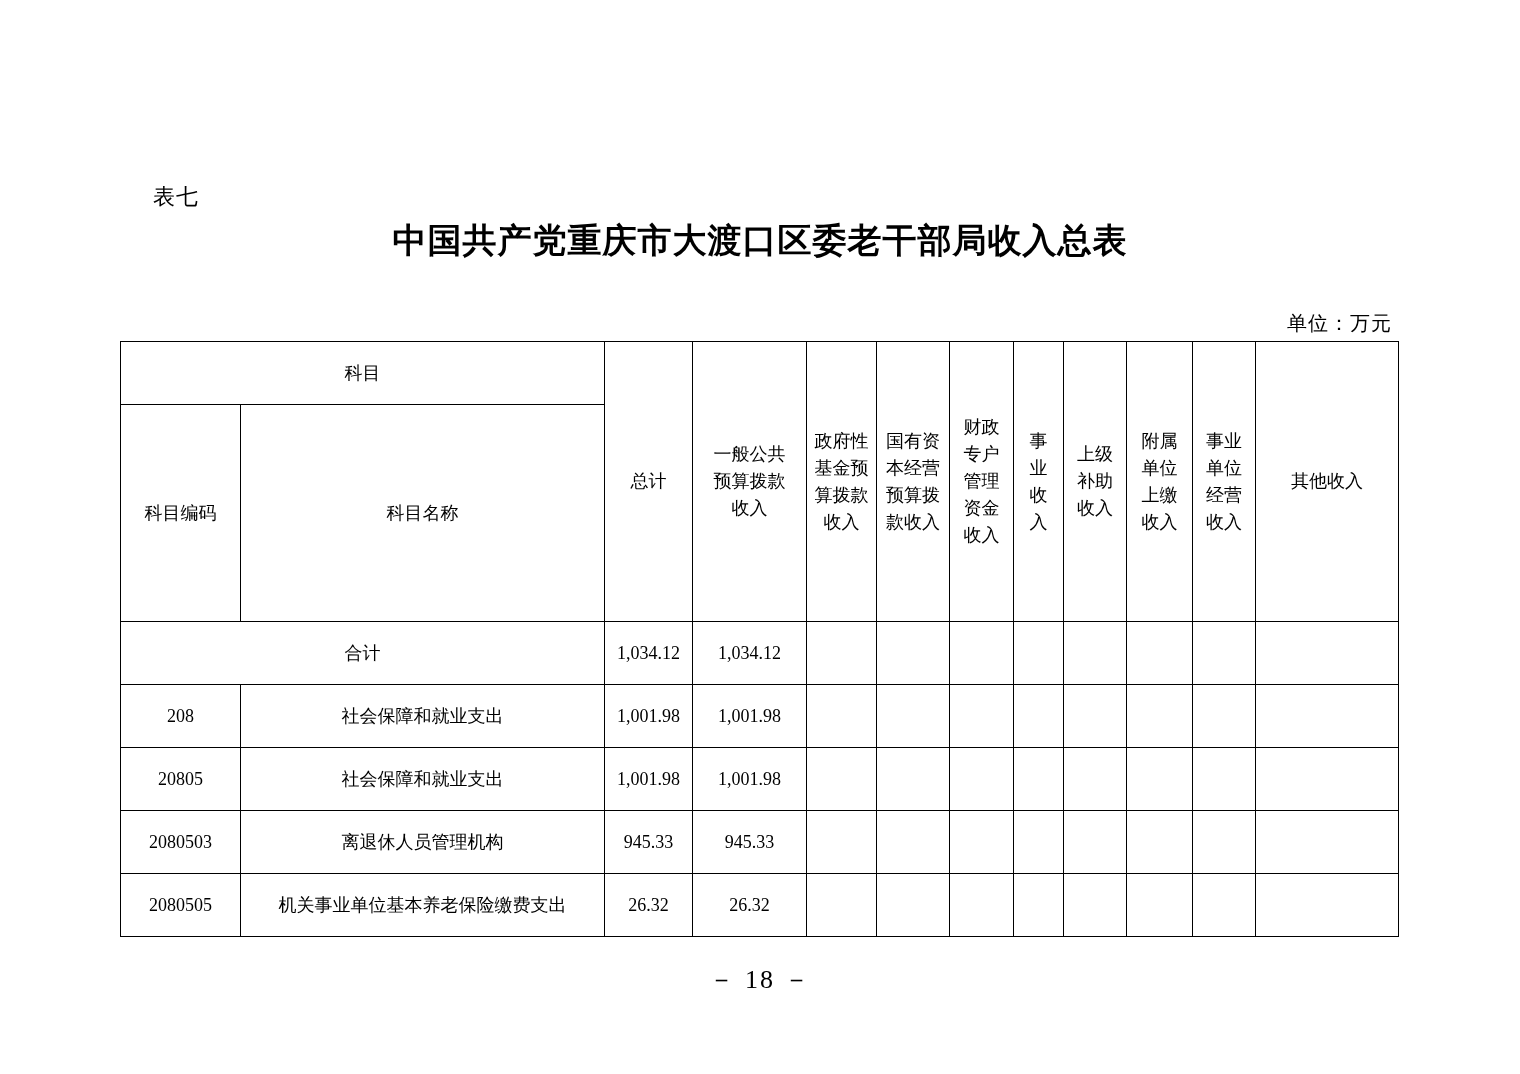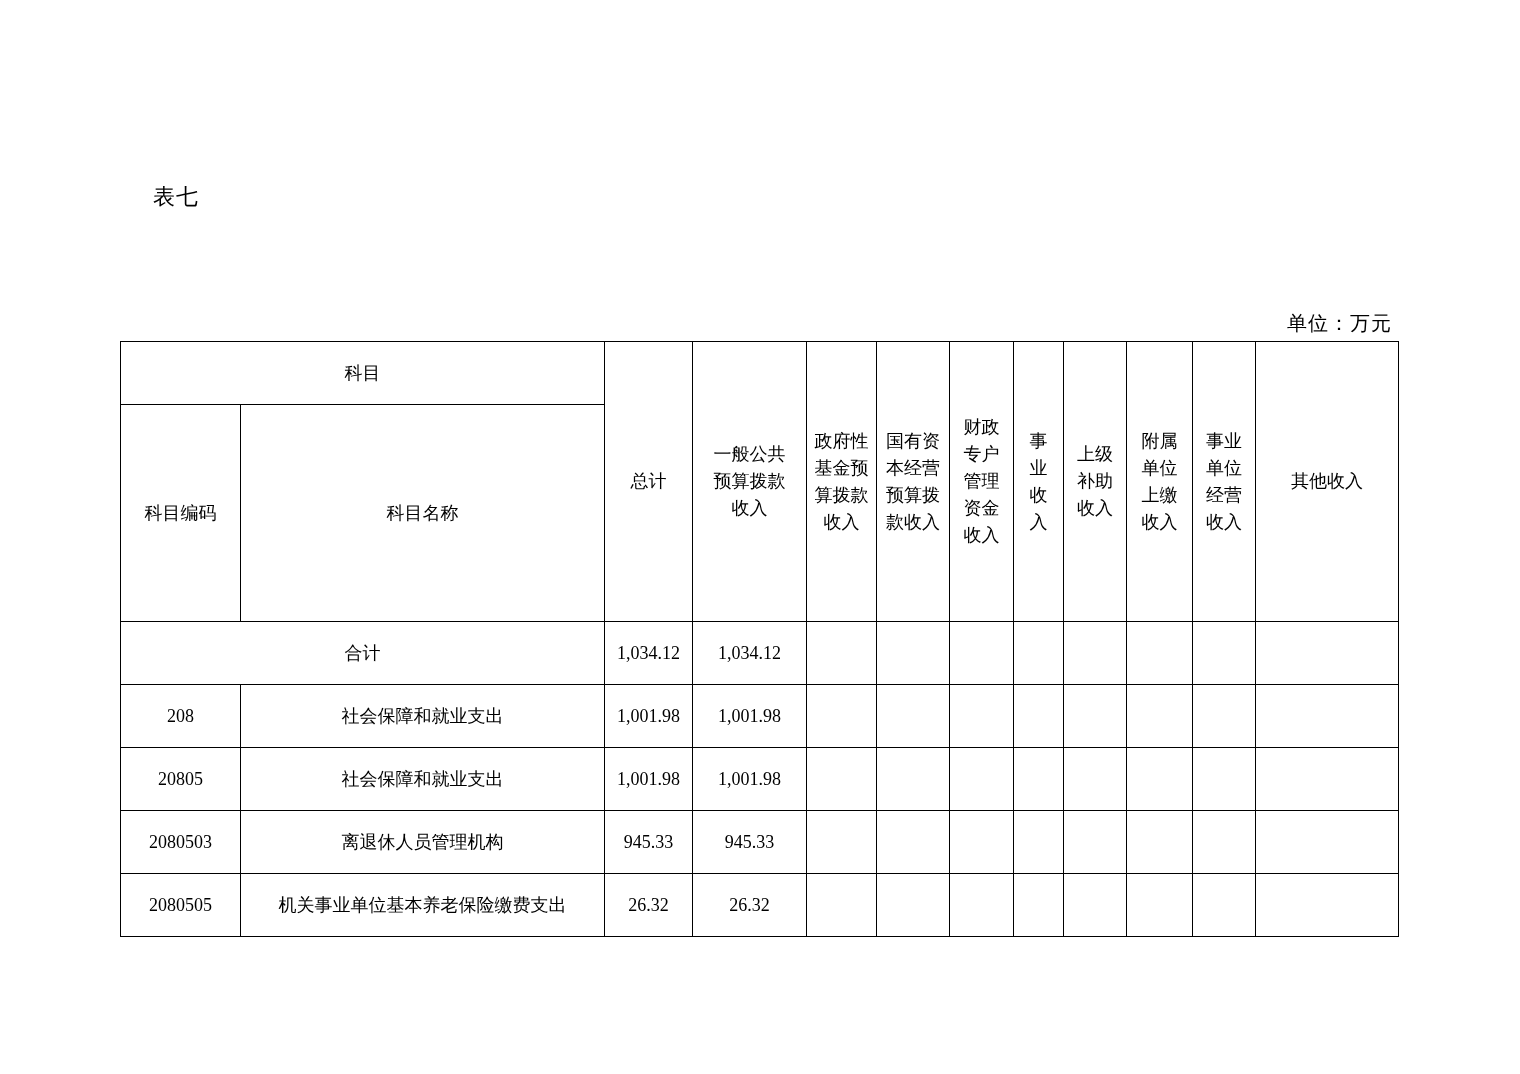--- a/index.html
+++ b/index.html
@@ -113,20 +113,21 @@
     white-space: normal;
   }
 </style>
 </head>
 <body>
 
 <div class="page">
 
   <div class="table-label">表七</div>
 
+  <div class="doc-title">中国共产党重庆市大渡口区委老干部局收入总表</div>
 
   <div class="unit-note">单位：万元</div>
 
   <div class="table-wrap">
     <table class="main">
       <colgroup>
         <col style="width:120px">
         <col style="width:364px">
         <col style="width:88px">
         <col style="width:114px">
@@ -231,14 +232,15 @@
         <td></td>
         <td></td>
         <td></td>
         <td></td>
       </tr>
 
     </tbody>
       </table>
   </div>
 
+  <div class="page-number">－ 18 －</div>
 
 </div>
 
 </body></html>

